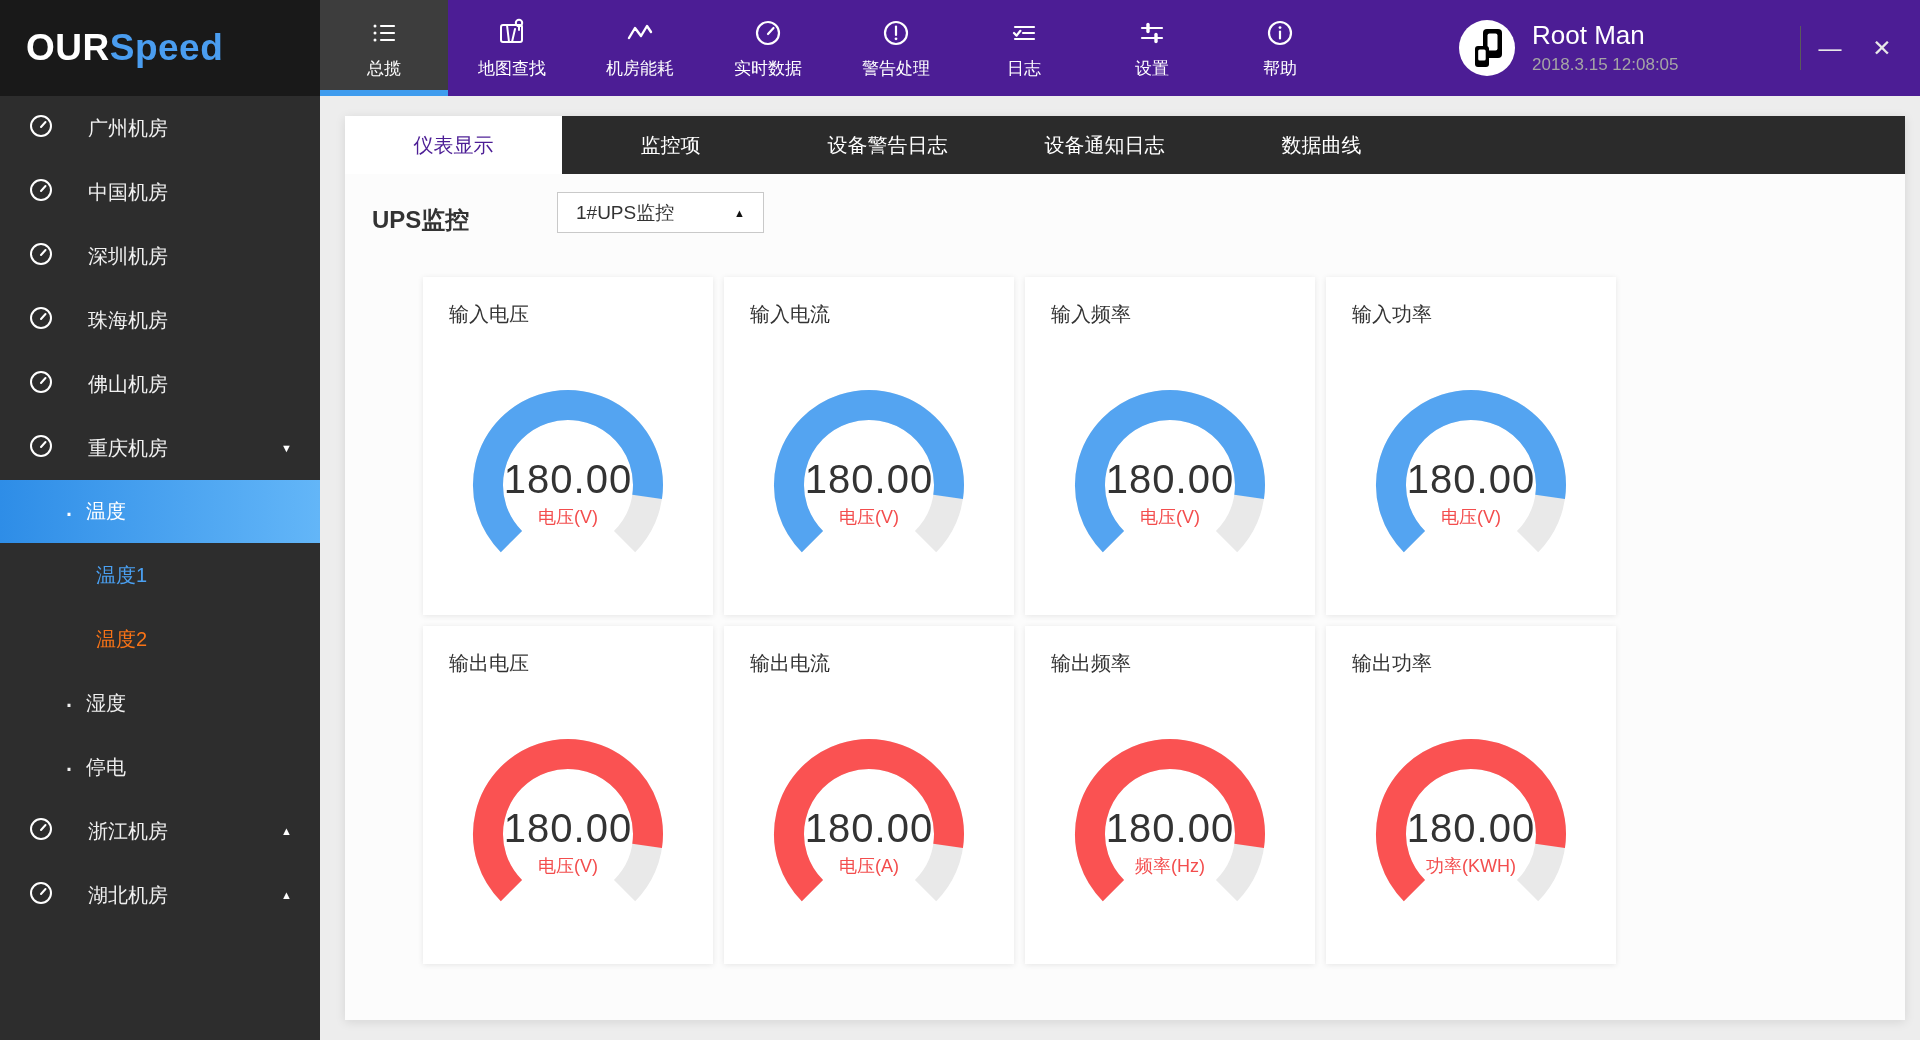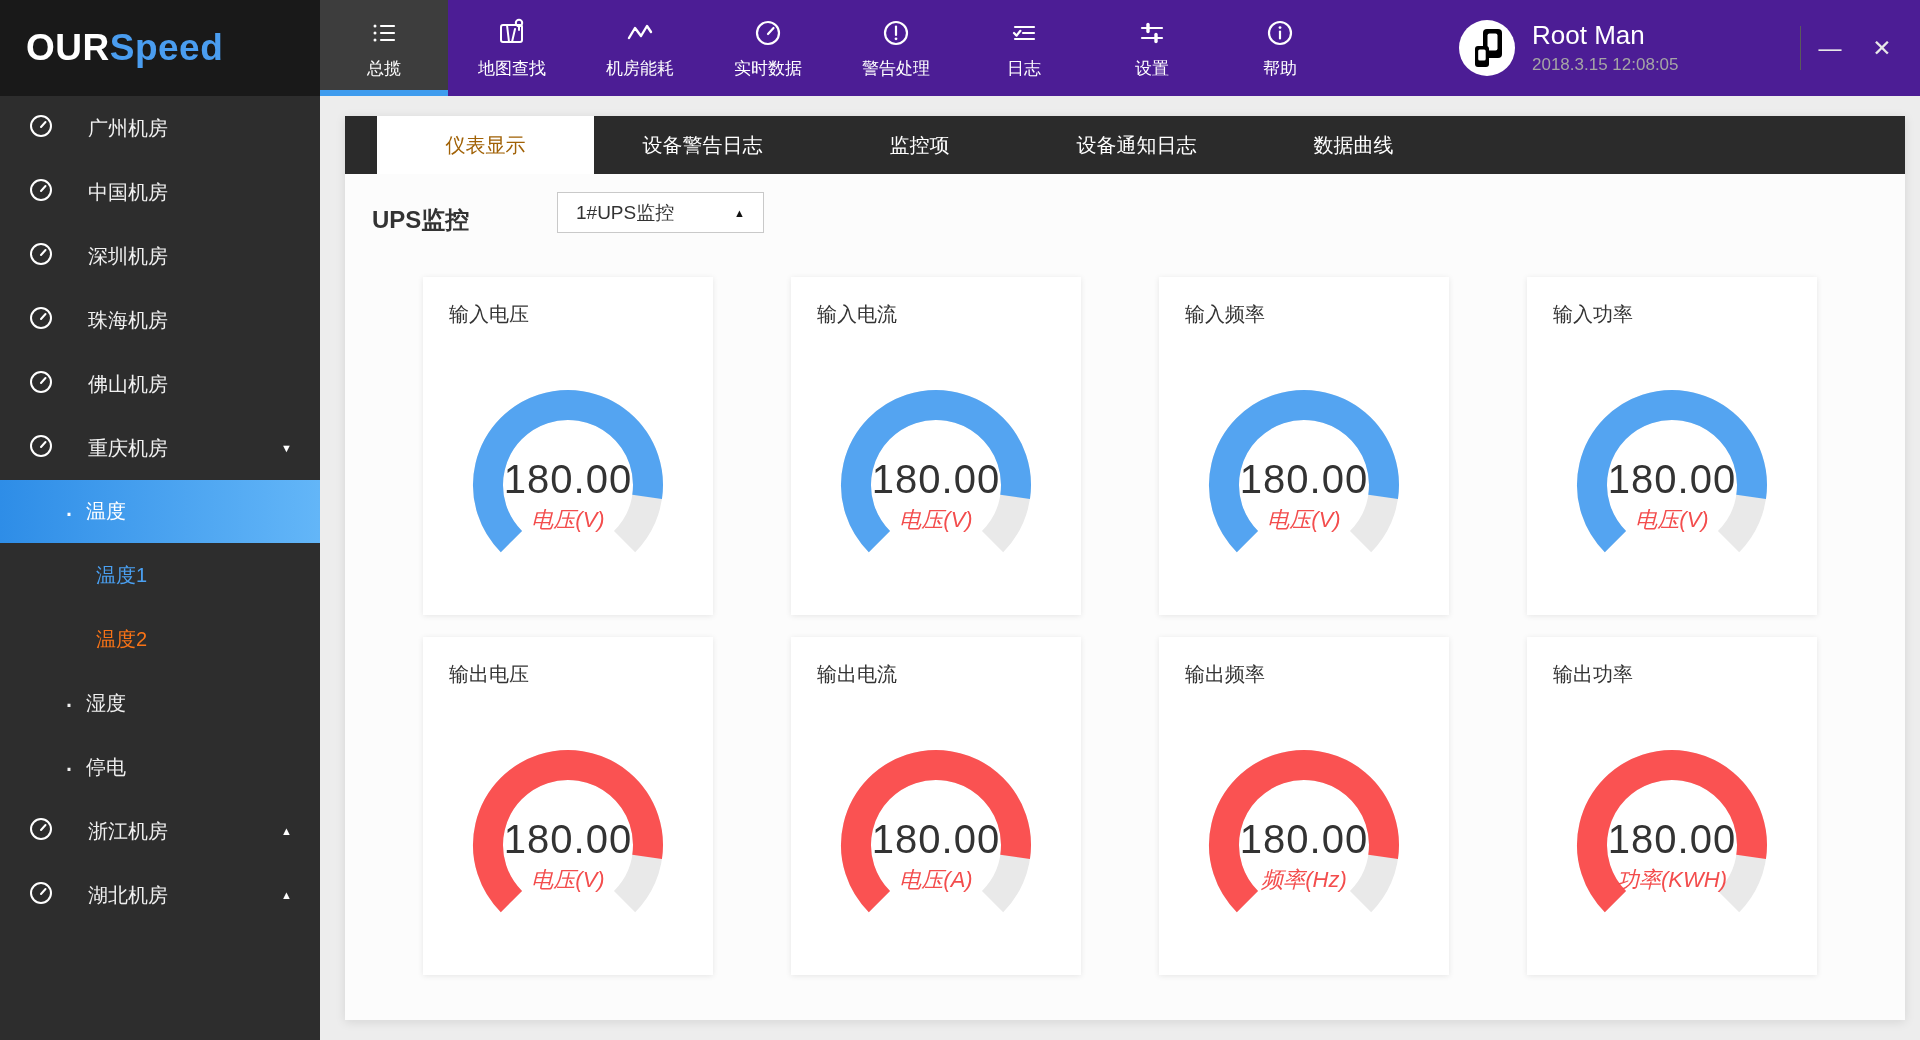--- a/index.html
+++ b/index.html
@@ -50,37 +50,37 @@
   .side-sub.selected { height:63px; background:linear-gradient(90deg,#2e8de7,#63b6f8); color:#ffffff; }
   .side-leaf { height:64px; display:flex; align-items:center; padding-left:96px; box-sizing:border-box;
                color:#f97316; font-size:20px; cursor:pointer; }
   .side-leaf.hl { color:#4aa0f2; }
   
   .panel { position:absolute; left:345px; top:116px; width:1560px; height:904px; background:#fcfcfc;
            box-shadow:0 2px 10px rgba(0,0,0,.10); }
   .tabbar { display:flex; height:58px; background:#2b2b2b; }
   .tab { width:217px; height:58px; display:flex; align-items:center; justify-content:center;
          color:#ffffff; font-size:20px; cursor:pointer; }
-  .tab.active { background:#ffffff; color:#a16207;margin-left:32px; }
+  .tab.active { background:#ffffff; color:#4c1d95; }
   .section-label { position:absolute; left:27px; top:88px; font-size:24px; font-weight:700; color:#333333; }
   .dropdown { position:absolute; left:212px; top:76px; width:207px; height:41px; box-sizing:border-box;
               border:1px solid #c9c9c9; background:#ffffff; display:flex; align-items:center;
               padding:0 18px; font-size:19px; color:#333333; cursor:pointer; }
   .dd-caret { margin-left:auto; font-size:11px; color:#111111; }
   
   .grid { position:absolute; left:78px; top:161px; display:grid;
-          grid-template-columns:repeat(4,290px); grid-auto-rows:338px; column-gap:78px; row-gap:22px; }
+          grid-template-columns:repeat(4,290px); grid-auto-rows:338px; column-gap:78px; row-gap:22px;gap:11px; }
   .card { background:#ffffff; box-shadow:0 1px 6px rgba(0,0,0,.09); position:relative; }
   .card-title { position:absolute; left:26px; top:24px; font-size:20px; color:#333333; font-weight:500; }
   .gauge { position:absolute; left:50%; top:108px; transform:translateX(-50%); width:200px; height:200px; }
   .gauge svg { position:absolute; left:0; top:0; }
   .gauge-value { position:absolute; left:0; right:0; top:72px; text-align:center;
                  font-size:40px; color:#333333; letter-spacing:1px; }
   .gauge-unit { position:absolute; left:0; right:0; top:120px; text-align:center;
-                font-size:22px; color:#f34d4d;font-style:italic; }
+                font-size:18px; color:#f34d4d; }
 </style>
 </head>
 <body>
 
 <header class="topbar">
   <div class="logo">
     <span>OUR</span>
       <span class="speed">Speed</span>
   </div>
 
@@ -270,22 +270,22 @@
           <line x1="13" y1="14" x2="17.5" y2="9"></line>
         </svg></span>
     <span class="lbl">湖北机房</span>
     <span class="caret">▲</span>
   </div>
 </aside>
 
 <main class="panel">
   <div class="tabbar">
     <div class="tab active">仪表显示</div>
+    <div class="tab">监控项</div>
     <div class="tab">设备警告日志</div>
-    <div class="tab">监控项</div>
     <div class="tab">设备通知日志</div>
     <div class="tab">数据曲线</div>
   </div>
 
   <div class="section-label">UPS监控</div>
   <div class="dropdown">
     <span>1#UPS监控</span>
     <span class="dd-caret">▲</span>
   </div>
 

